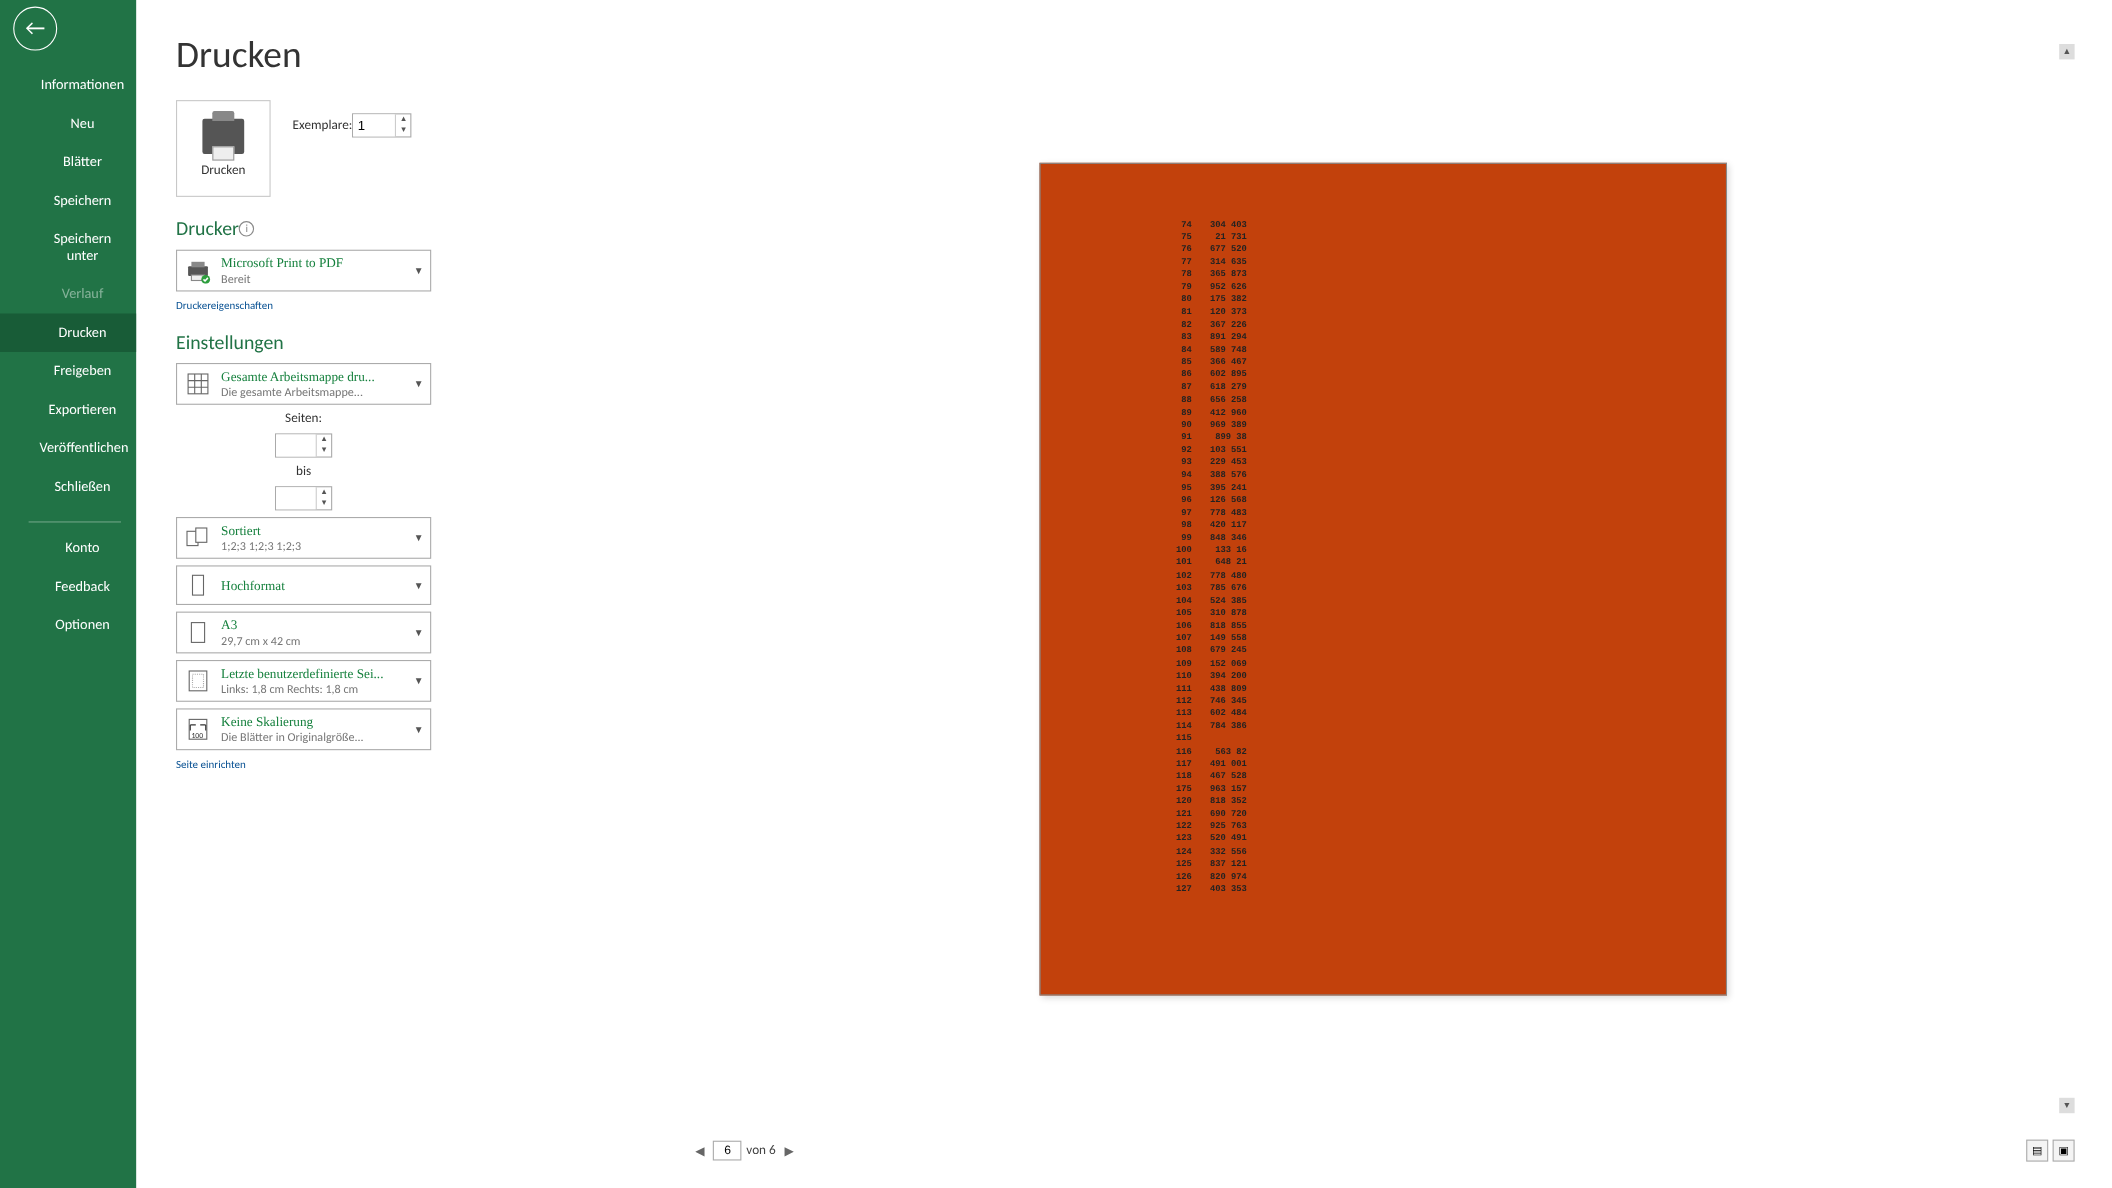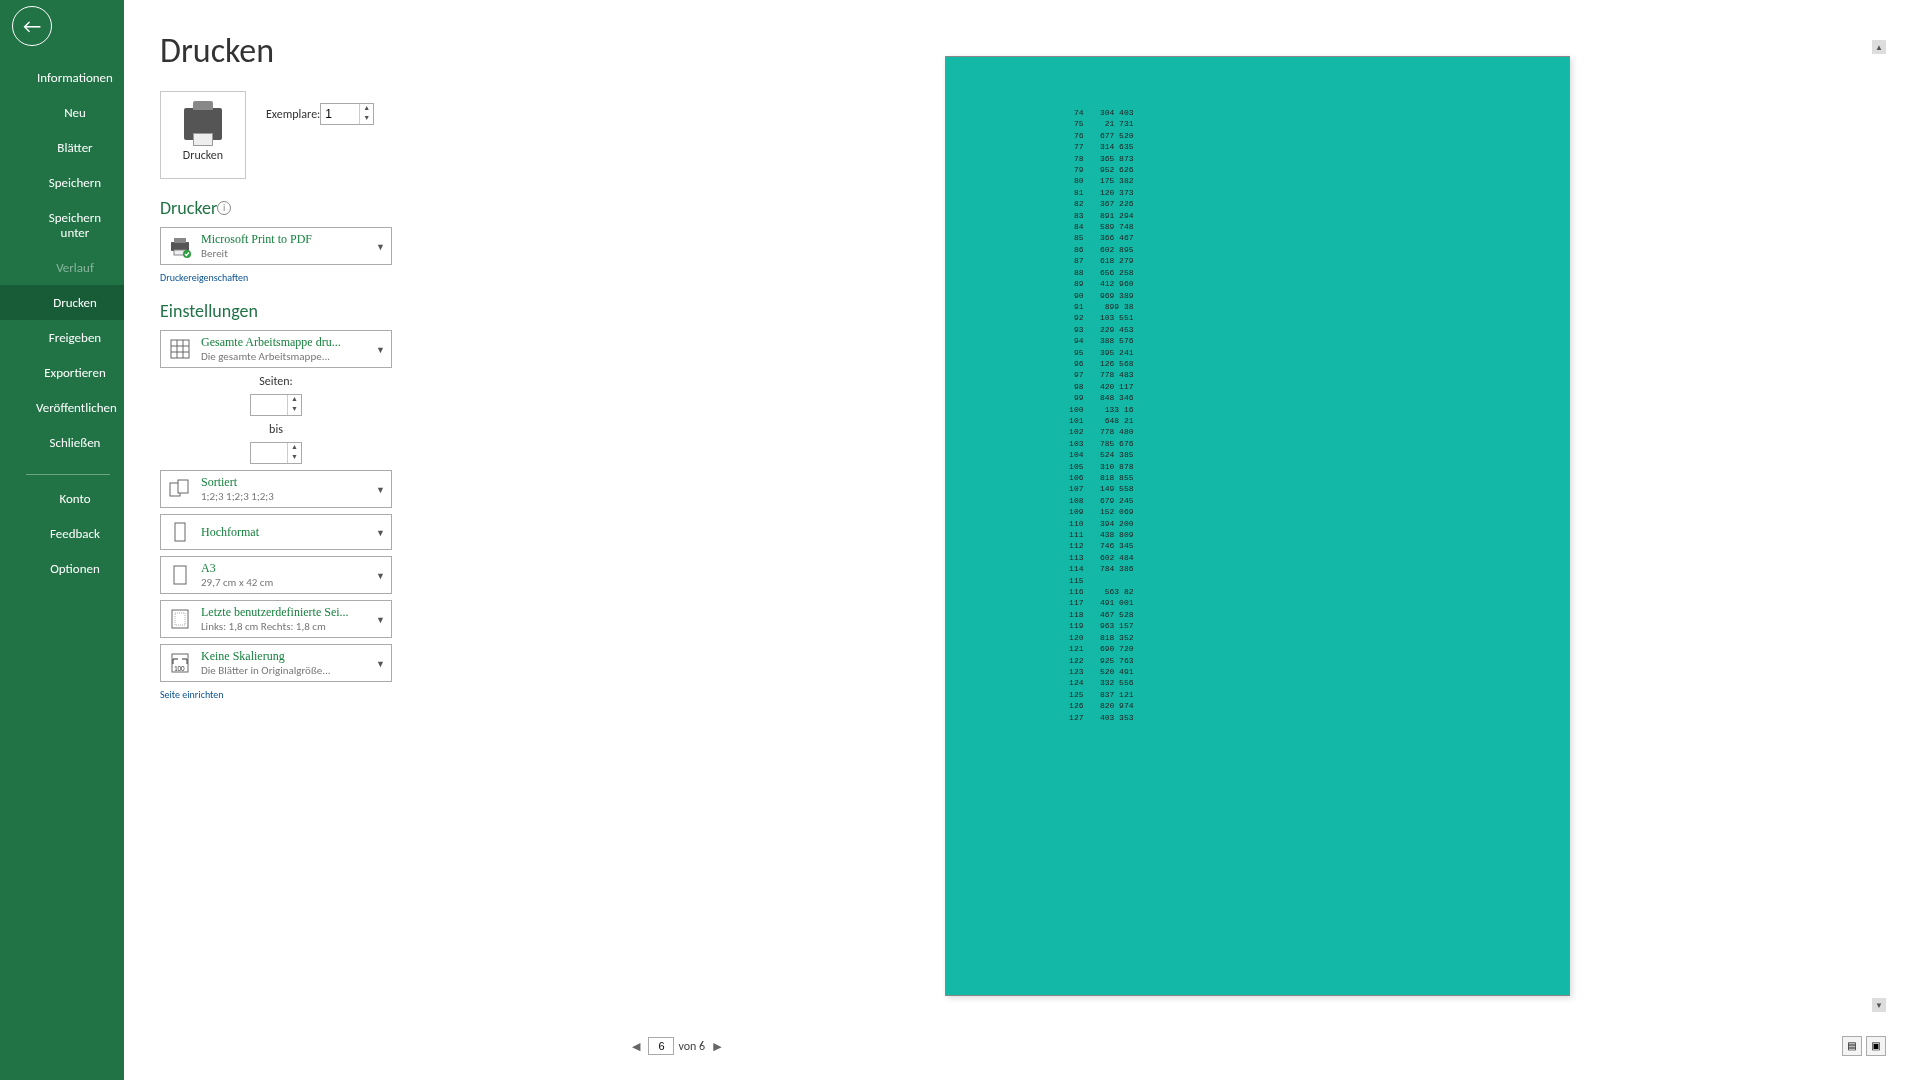--- a/index.html
+++ b/index.html
@@ -217,25 +217,26 @@
 }
 .preview-canvas {
   flex: 1;
   display: flex;
   align-items: center;
   justify-content: center;
   overflow: hidden;
 }
 .paper {
   width: 625px;
-  height: 940px;
-  background: #14b8a6;
+  height: 757px;
+  background: #c2410c;
   border: 1px solid #888;
   box-shadow: 2px 2px 6px rgba(0,0,0,0.15);
   padding: 50px 0 0 98px;
+  font-weight: bold;
 }
 .paper-data {
   font-family: "Courier New", monospace;
   font-size: 8px;
   line-height: 11.4px;
   color: #222;
 }
 .paper-data .row { white-space: pre; }
 .cell-a {
   display: inline-block;
@@ -524,21 +525,21 @@
             <div class="row"><span class="cell-a">109</span><span class="cell-b">152 069</span></div>
             <div class="row"><span class="cell-a">110</span><span class="cell-b">394 200</span></div>
             <div class="row"><span class="cell-a">111</span><span class="cell-b">438 809</span></div>
             <div class="row"><span class="cell-a">112</span><span class="cell-b">746 345</span></div>
             <div class="row"><span class="cell-a">113</span><span class="cell-b">602 484</span></div>
             <div class="row"><span class="cell-a">114</span><span class="cell-b">784 386</span></div>
             <div class="row"><span class="cell-a">115</span><span class="cell-b"></span></div>
             <div class="row"><span class="cell-a">116</span><span class="cell-b">563 82</span></div>
             <div class="row"><span class="cell-a">117</span><span class="cell-b">491 001</span></div>
             <div class="row"><span class="cell-a">118</span><span class="cell-b">467 528</span></div>
-            <div class="row"><span class="cell-a">119</span><span class="cell-b">963 157</span></div>
+            <div class="row"><span class="cell-a">175</span><span class="cell-b">963 157</span></div>
             <div class="row"><span class="cell-a">120</span><span class="cell-b">818 352</span></div>
             <div class="row"><span class="cell-a">121</span><span class="cell-b">690 720</span></div>
             <div class="row"><span class="cell-a">122</span><span class="cell-b">925 763</span></div>
             <div class="row"><span class="cell-a">123</span><span class="cell-b">520 491</span></div>
             <div class="row"><span class="cell-a">124</span><span class="cell-b">332 556</span></div>
             <div class="row"><span class="cell-a">125</span><span class="cell-b">837 121</span></div>
             <div class="row"><span class="cell-a">126</span><span class="cell-b">820 974</span></div>
             <div class="row"><span class="cell-a">127</span><span class="cell-b">403 353</span></div>
           </div>
       </div>

